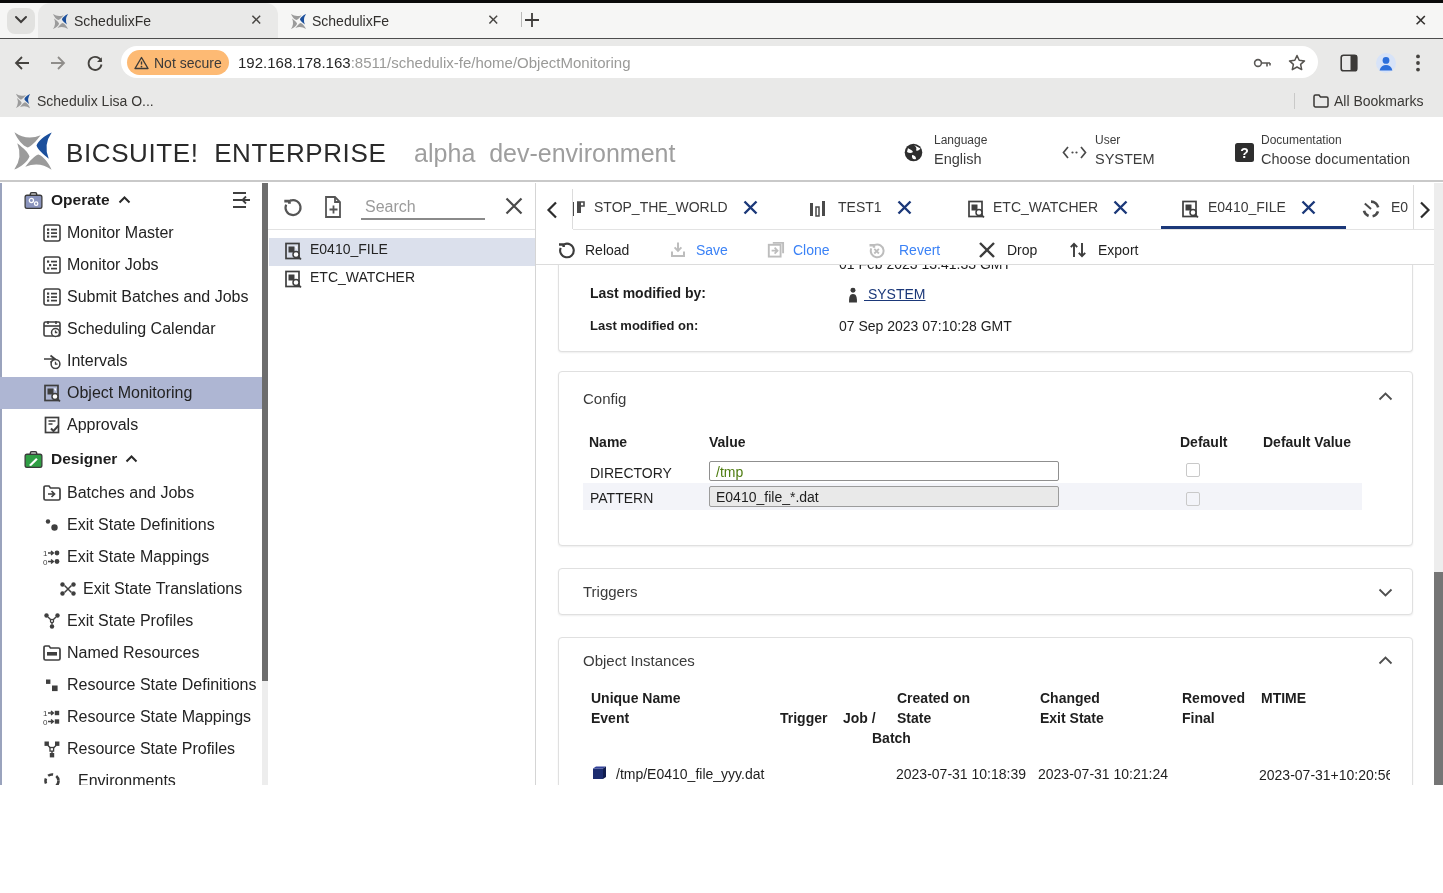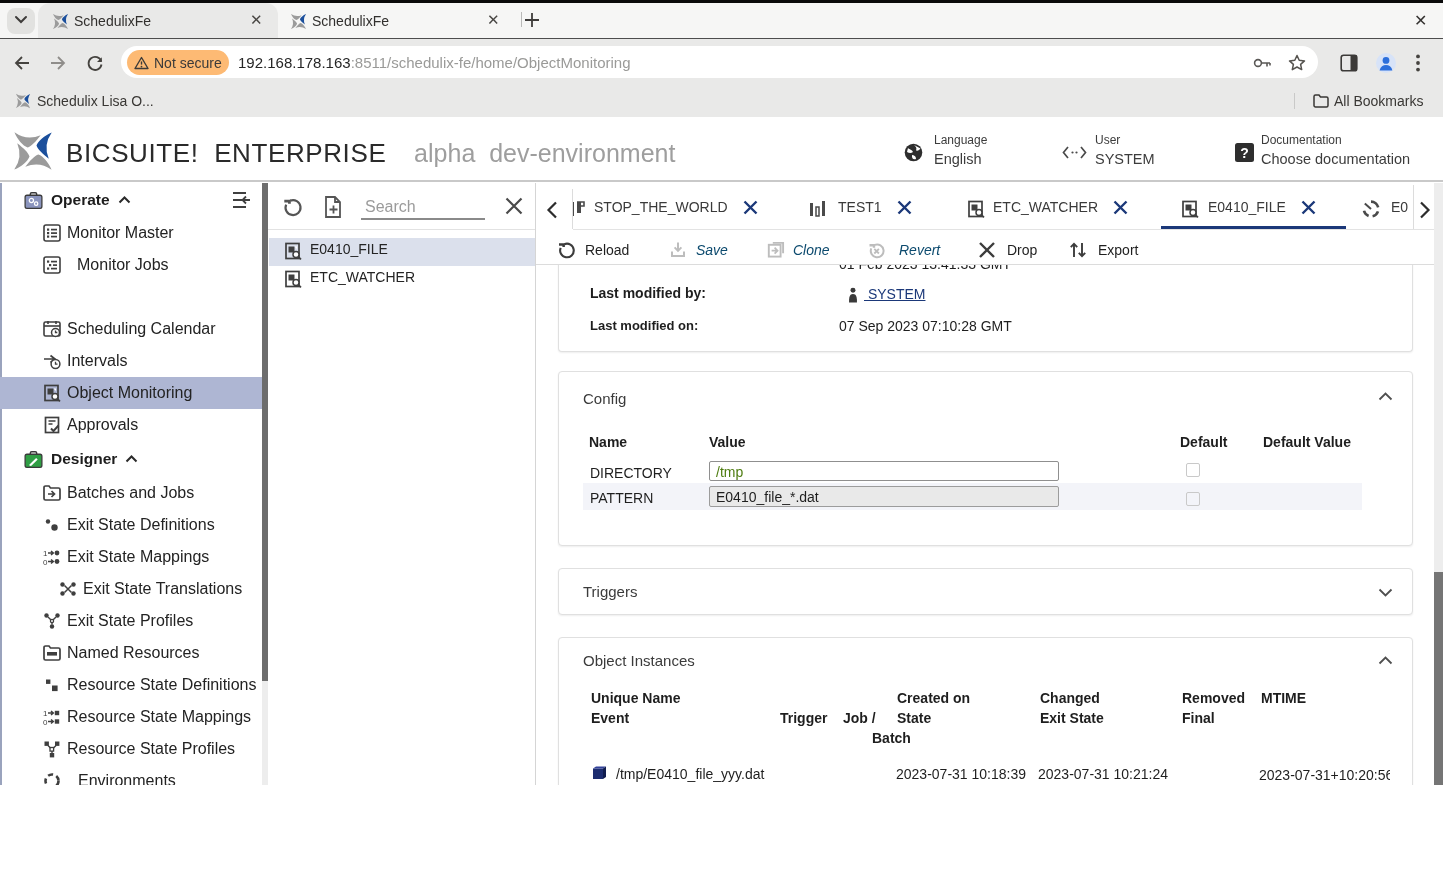--- a/index.html
+++ b/index.html
@@ -38,21 +38,21 @@
   
   #midpanel { left:268px; top:183px; width:268px; height:703px; background:#fff; border-right:1px solid #d5d5d5; }
   #mid-divider { left:268px; top:229px; width:267px; height:1px; background:#e2e2e2; }
 
   
   #content { left:536px; top:183px; width:907px; height:703px; background:#fff; }
   #ctabs-gray { left:537px; top:183px; width:869px; height:6px; background:#fff; }
   .ctab { position:absolute; top:187px; height:40px; display:flex; align-items:center; font-size:14px; color:#3a3a3a; }
   #ctab-underline { left:1161px; top:226px; width:185px; height:3px; background:#1b3879; }
   .tbtn { position:absolute; top:231px; height:38px; display:flex; align-items:center; font-size:14px; color:#1f1f1f; }
-  .tbtn.dis { color:#0c4a6e;font-style:italic; }
+  .tbtn.dis { color:#3b82f6; }
   .card { position:absolute; left:558px; width:855px; background:#fff; border:1px solid #e0e0e0; border-radius:4px; box-shadow:0 1px 2px rgba(0,0,0,0.07); }
   .ctitle { font-size:15px; color:#3b3b3b; }
   .blab { font-weight:bold; font-size:14px; color:#1e1e1e; }
   .val { font-size:14px; color:#1e1e1e; }
   #c-scroll { left:1434px; top:183px; width:9px; height:703px; background:#ededed; }
   #c-thumb { left:1434px; top:572px; width:9px; height:312px; background:#757575; }
   #bottombar { left:0; top:886px; width:1443px; height:7px; background:#141414; }
 </style>
 </head>
 <body>
@@ -201,21 +201,33 @@
   <div class="abs sbrow" style="top:249px;padding-left:40px">
       <svg width="20" height="20" viewBox="0 0 20 20" style="flex:0 0 20px">
         <rect x="2" y="2" width="16" height="16" rx="2" fill="none" stroke="#3f3f3f" stroke-width="1.6"></rect>
         <rect x="5" y="5.5" width="2.2" height="2.2" fill="#3f3f3f"></rect>
         <path d="M9 6.6 h6" stroke="#3f3f3f" stroke-width="1.7"></path>
         <rect x="7" y="9" width="2.2" height="2.2" fill="#3f3f3f"></rect>
         <path d="M11 10.1 h4" stroke="#3f3f3f" stroke-width="1.7"></path>
         <rect x="5" y="12.5" width="2.2" height="2.2" fill="#3f3f3f"></rect>
         <path d="M9 13.6 h6" stroke="#3f3f3f" stroke-width="1.7"></path>
       </svg>
-      <span class="sbitem" style="margin-left:15px">Monitor Jobs</span>
+      <span class="sbitem" style="margin-left:5px">Monitor Jobs</span>
+    </div>
+  <div class="abs sbrow" style="top:281px;padding-left:40px">
+      <svg width="20" height="20" viewBox="0 0 20 20" style="flex:0 0 20px">
+        <rect x="2" y="2" width="16" height="16" rx="2" fill="none" stroke="#3f3f3f" stroke-width="1.6"></rect>
+        <rect x="5" y="5.5" width="2.2" height="2.2" fill="#3f3f3f"></rect>
+        <path d="M9 6.6 h6" stroke="#3f3f3f" stroke-width="1.7"></path>
+        <rect x="5" y="9" width="2.2" height="2.2" fill="#3f3f3f"></rect>
+        <path d="M9 10.1 h6" stroke="#3f3f3f" stroke-width="1.7"></path>
+        <rect x="5" y="12.5" width="2.2" height="2.2" fill="#3f3f3f"></rect>
+        <path d="M9 13.6 h6" stroke="#3f3f3f" stroke-width="1.7"></path>
+      </svg>
+      <span class="sbitem" style="margin-left:5px">Submit Batches and Jobs</span>
     </div>
   <div class="abs sbrow" style="top:313px;padding-left:40px">
       <svg width="20" height="20" viewBox="0 0 20 20" style="flex:0 0 20px">
         <rect x="2" y="3" width="16" height="14" rx="1.5" fill="none" stroke="#3f3f3f" stroke-width="1.6"></rect>
         <path d="M2 7 h16" stroke="#3f3f3f" stroke-width="1.6"></path>
         <path d="M6 5 v-3 M14 5 v-3" stroke="#3f3f3f" stroke-width="1.6"></path>
         <circle cx="13.5" cy="13.5" r="4" fill="#fff" stroke="#3f3f3f" stroke-width="1.5"></circle>
         <path d="M13.5 11.5 v2 h1.8" stroke="#3f3f3f" stroke-width="1.3" fill="none"></path>
       </svg>
       <span class="sbitem" style="margin-left:5px">Scheduling Calendar</span>

